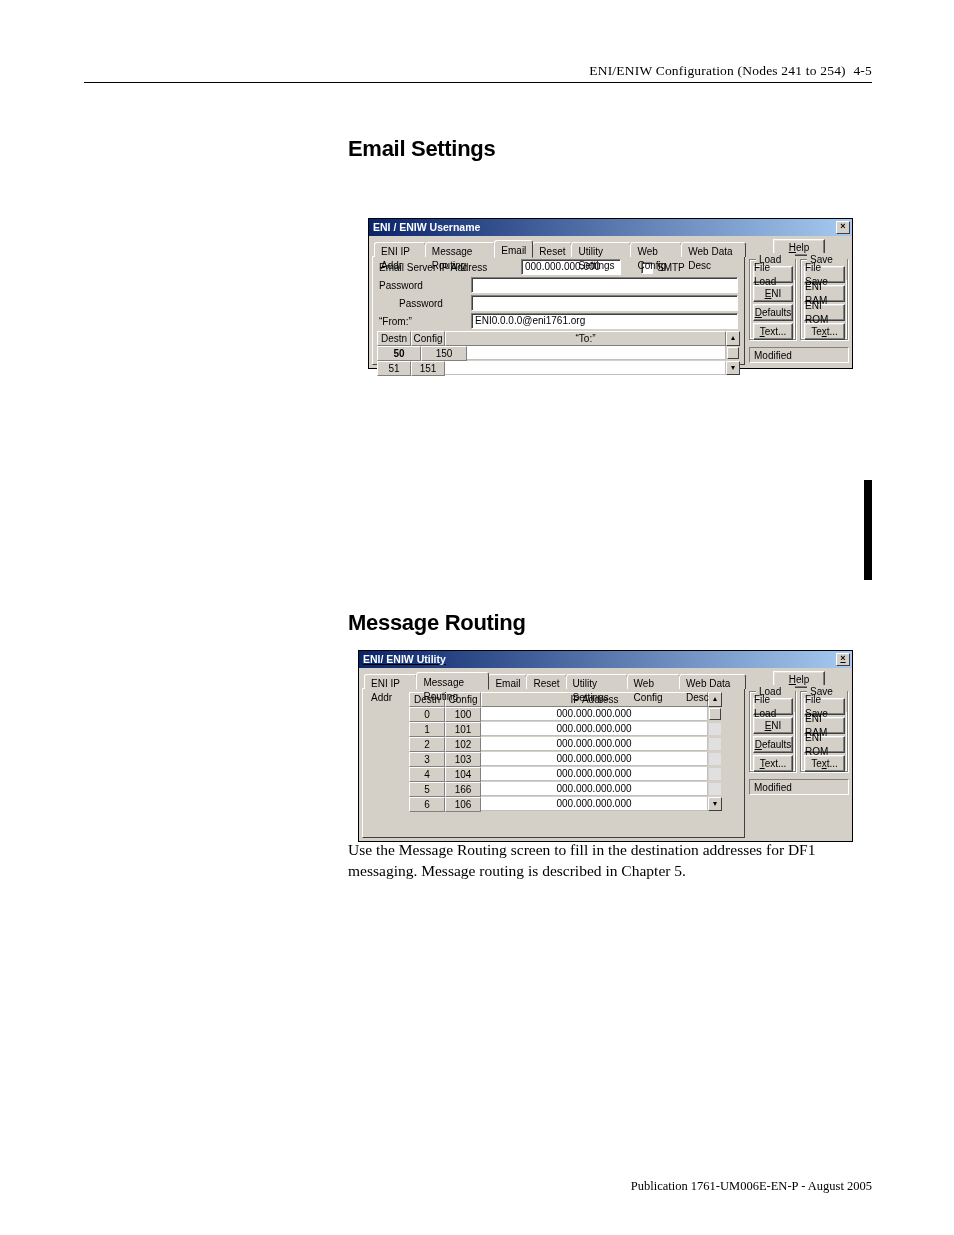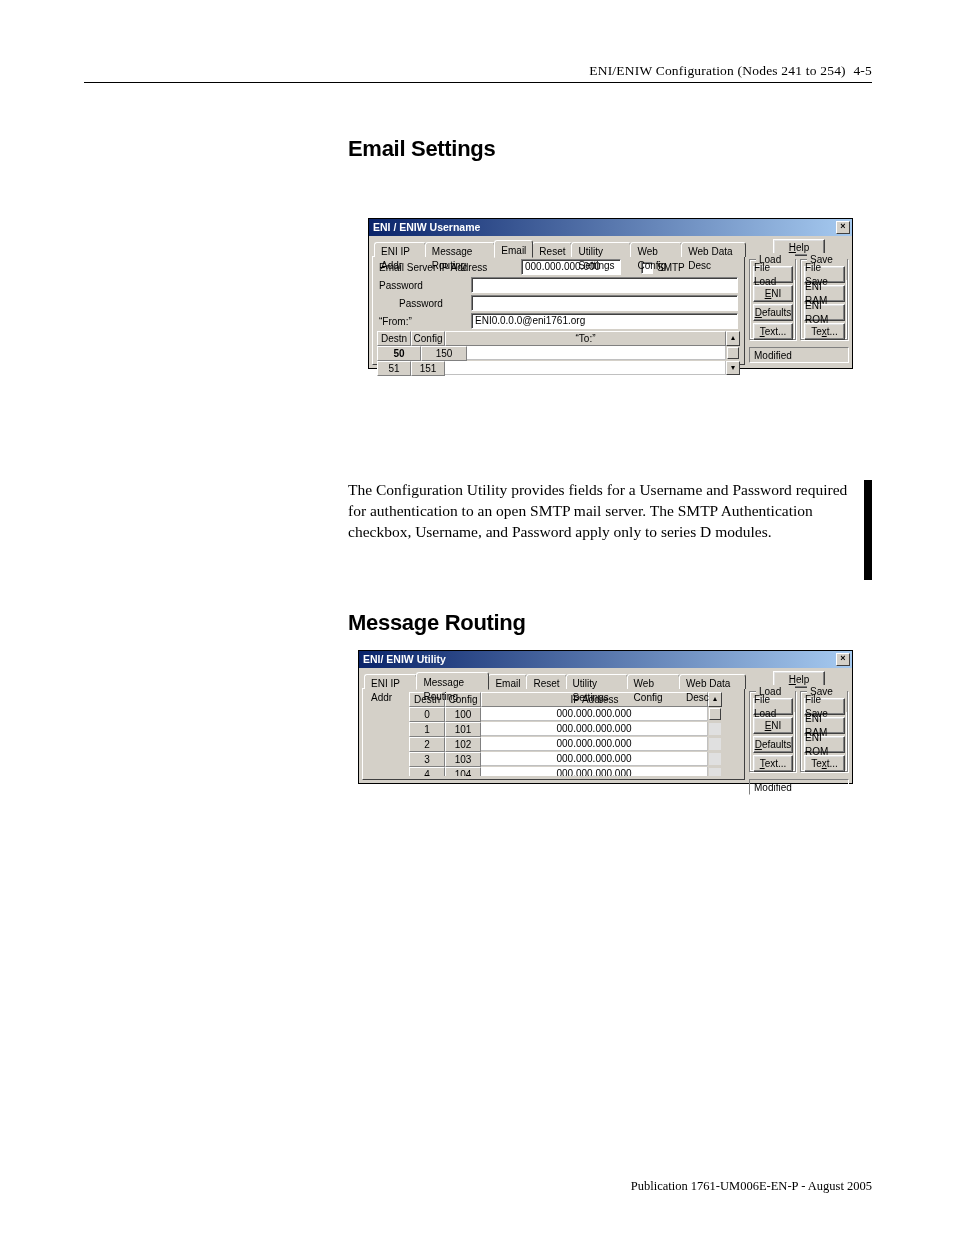--- a/index.html
+++ b/index.html
@@ -340,26 +340,25 @@
               <div class="hcell" style="width:34px;">151</div>
               <div class="cell" style="flex:1;"></div>
               <div class="scrollbtn" style="width:14px; height:14px;">▾</div>
             </div>
           </div>
         </div>
       </div>
     </div>
   </div>
 
-  <div class="para" style="top:480px; padding-right:18px;">The Configuration Utility provides fields for a Username and Password required for authentication to an open SMTP mail server. The SMTP Authentication checkbox, Username, and Password apply only to series D modules.</div>
   <div class="thick-rule"></div>
 
   <div class="h-msg">Message Routing</div>
 
-  <div class="shot" style="top:650px; left:358px; width:495px; height:134px;">
+  <div class="shot" style="top:650px; left:358px; width:495px; height:192px;text-decoration:underline;">
     <div class="titlebar">
       <span>ENI/ ENIW Utility</span>
       <span class="sp"></span>
       <div class="xbtn">×</div>
     </div>
     <div style="position:absolute; left:3px; right:3px; top:20px; bottom:3px;">
 
       <div style="position:absolute; right:0; top:0; width:100px; height:100%;">
         <div class="btn" style="position:absolute; top:0; left:24px; width:52px;">
             <span><span class="ul">H</span>elp</span>
@@ -461,15 +460,16 @@
                   <div class="cell" style="flex:1;">000.000.000.000</div>
                   <div class="scrollbtn" style="width:14px;height:14px;">▾</div>
                 </div>
               </div>
           </div>
         </div>
       </div>
     </div>
   </div>
 
+  <div class="para" style="top:840px;">Use the Message Routing screen to fill in the destination addresses for DF1 messaging. Message routing is described in Chapter 5.</div>
 
   <div class="ftr">Publication 1761-UM006E-EN-P - August 2005</div>
 </div>
 
 </body></html>

